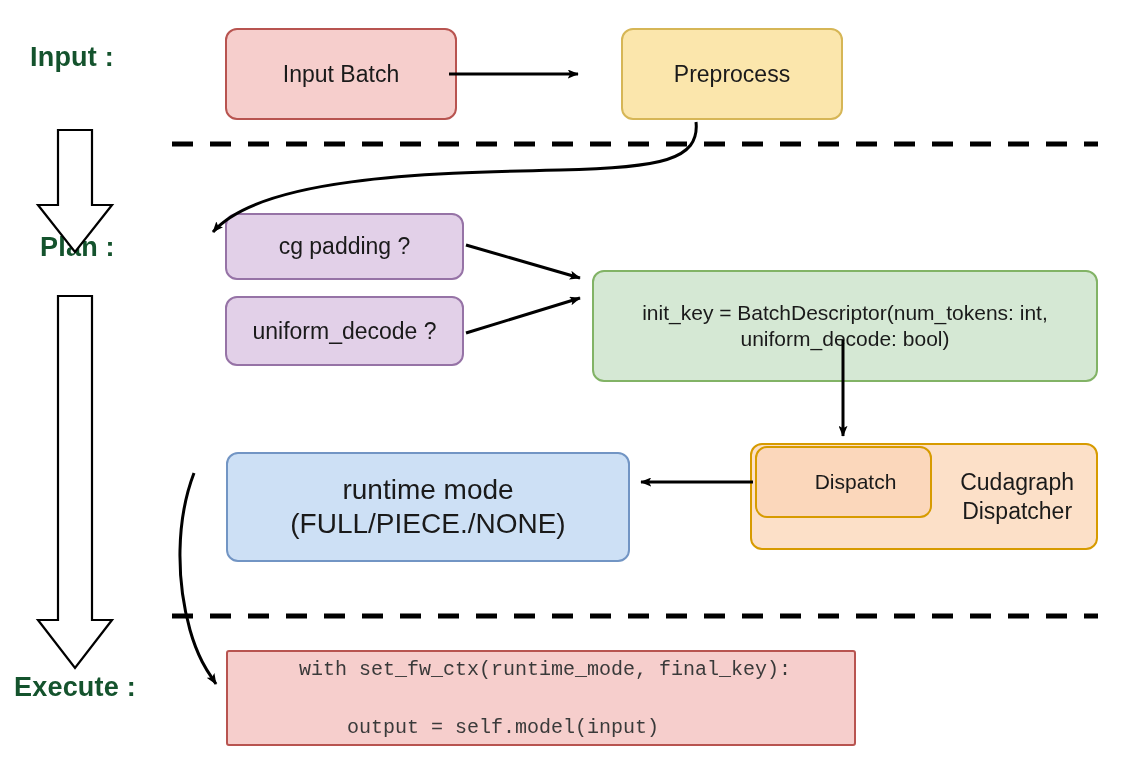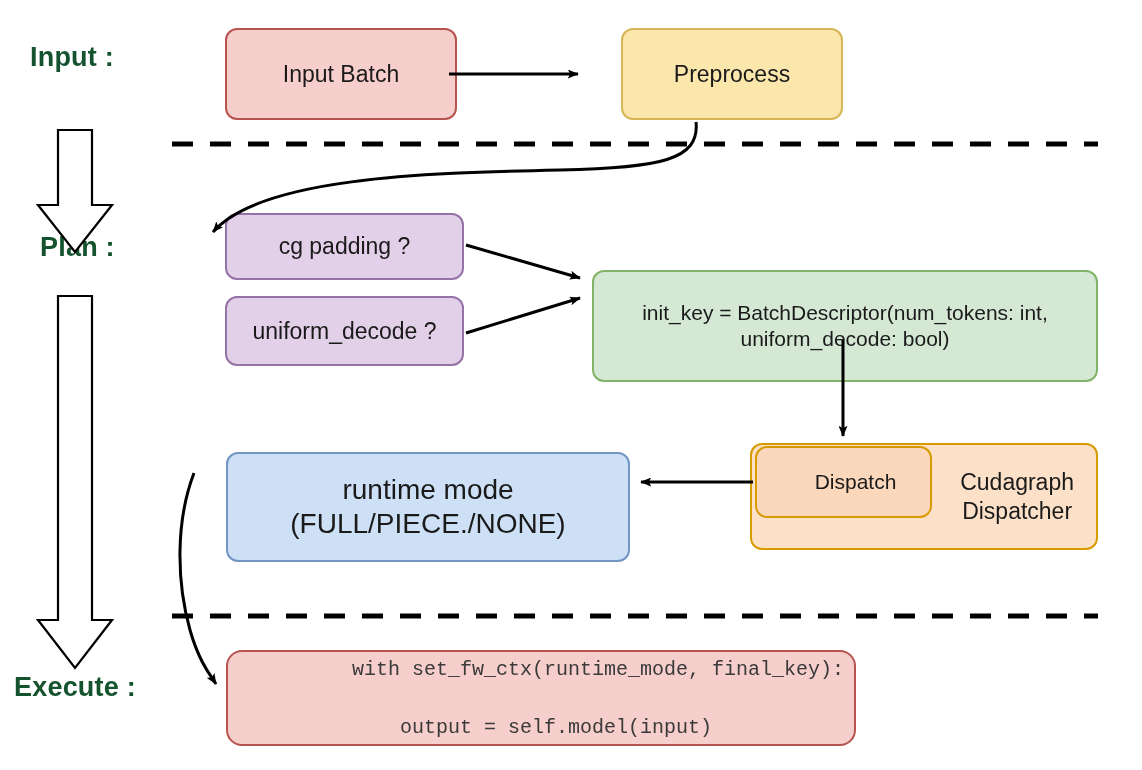--- a/index.html
+++ b/index.html
@@ -21,22 +21,22 @@
   }
   .node span{display:block;padding:0 10px;}
 
   .n-input   {background:#f6cecc;border:2px solid #b85450;border-radius:12px;}
   .n-pre     {background:#fbe6ac;border:2px solid #d6b656;border-radius:12px;}
   .n-purple  {background:#e2d0e8;border:2px solid #9673a6;border-radius:12px;}
   .n-green   {background:#d5e8d4;border:2px solid #82b366;border-radius:12px;}
   .n-orange-outer{background:#fce0c8;border:2px solid #d79b00;border-radius:12px;}
   .n-orange-inner{background:#fbd7bb;border:2px solid #d79b00;border-radius:12px;}
   .n-blue    {background:#cde0f5;border:2px solid #7295c4;border-radius:12px;}
-  .n-code    {background:#f6cecc;border:2px solid #b85450;border-radius:16px;
-              justify-content:flex-end;align-items:center;}
+  .n-code    {background:#f6cecc;border:2px solid #b85450;border-radius:3px;
+              justify-content:center;align-items:center;}
   .n-code pre{
     margin:0;padding:0 0 0 8px;text-align:left;
     font-family:"Liberation Mono","DejaVu Sans Mono",monospace;
     color:#3a3a3a;line-height:1.45;white-space:pre;
   }
 
   .svg-layer{position:absolute;left:0;top:0;width:1142px;height:770px;pointer-events:none;}
 </style>
 </head>
 <body>

